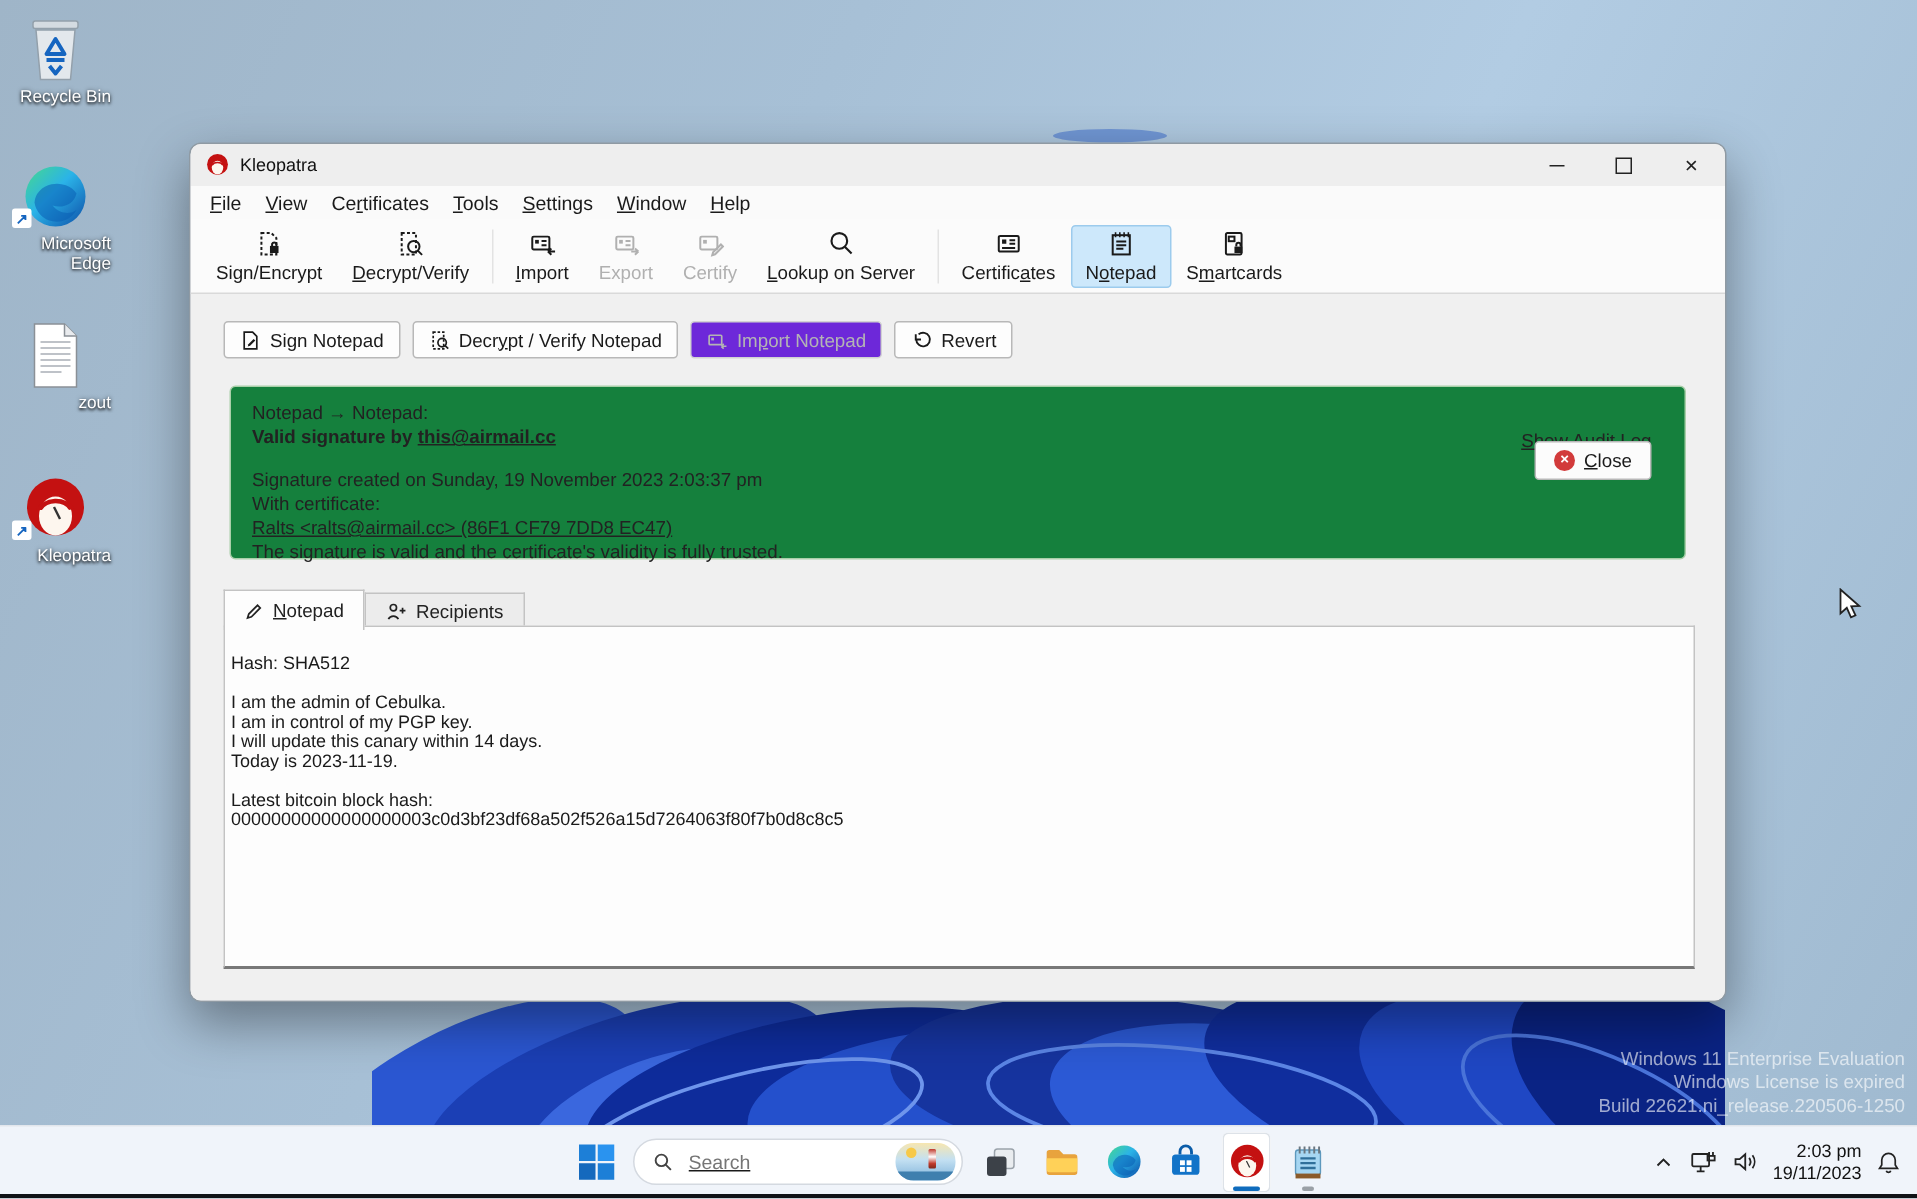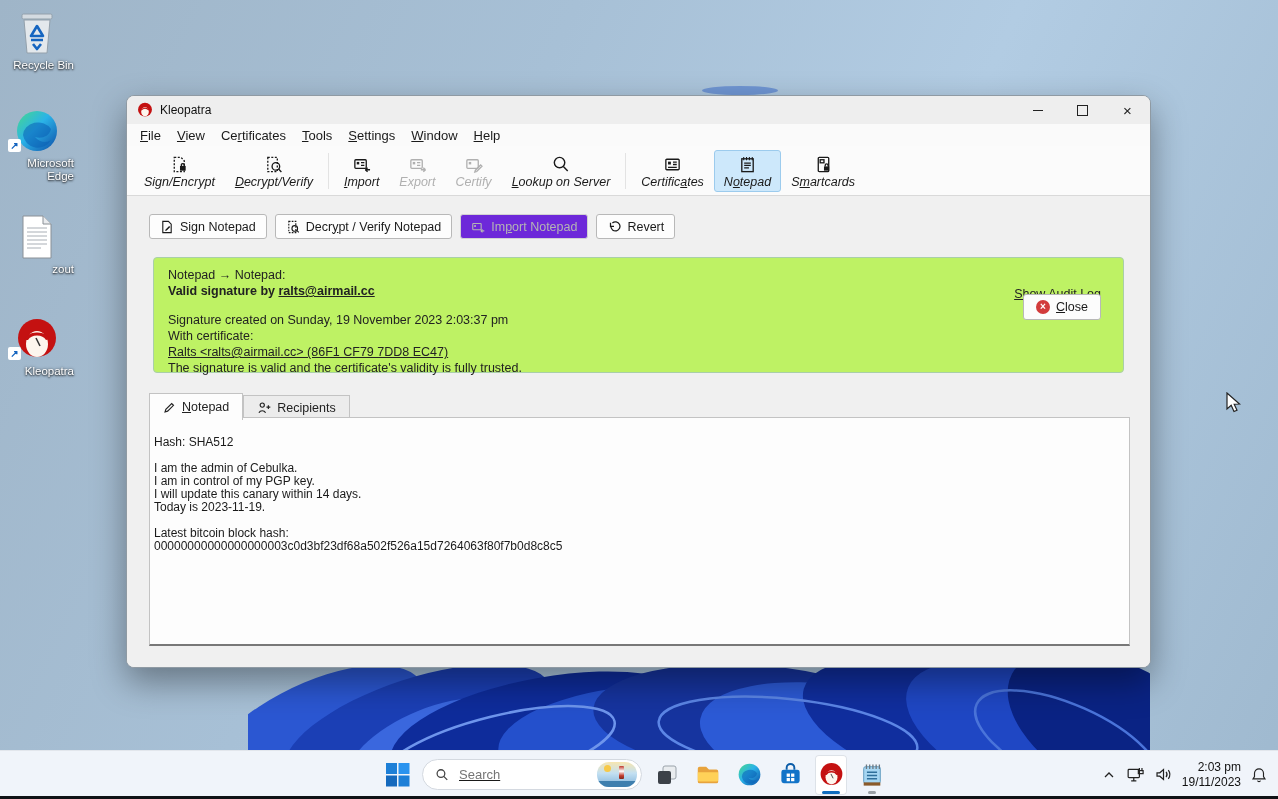--- a/index.html
+++ b/index.html
@@ -31,36 +31,36 @@
   .title{font-size:12px;color:#111;}
   .wincontrols{margin-left:auto;display:flex;height:100%;}
   .wc{width:45px;display:flex;align-items:center;justify-content:center;font-size:13px;color:#222;}
   .wc .minbar{width:10px;height:1px;background:#222;display:block;}
   .wc .maxbox{width:9px;height:9px;border:1px solid #222;display:block;}
   .menubar{height:22px;flex:none;background:#fafafa;display:flex;align-items:center;
     padding-left:5px;font-size:13px;}
   .mi{padding:2px 8px;}
   .toolbar{height:49px;flex:none;background:#fbfbfb;display:flex;align-items:center;
     padding:0 7px;border-bottom:1px solid #d9d9d9;}
-  .tbtn{display:flex;flex-direction:column;align-items:center;justify-content:flex-end;gap:1px;
+  .tbtn{display:flex;flex-direction:column;align-items:center;justify-content:space-between;gap:1px;
     padding:2px 9px;font-size:12.5px;height:42px;box-sizing:border-box;
-    border:1px solid transparent;border-radius:3px;color:#1a1a1a;font-style:italic;}
+    border:1px solid transparent;border-radius:3px;color:#1a1a1a;}
   .tbtn svg{flex:none;}
   .tbtn.disabled{color:#b0b0b0;}
   .tbtn.active{background:#cde8fb;border-color:#9ccbed;}
   .tsep{width:1px;height:36px;background:#e3e3e3;margin:0 5px;flex:none;}
   .client{flex:1;position:relative;background:#f0f0f0;}
   
   .actrow{position:absolute;left:22px;top:18px;display:flex;gap:8px;}
   .abtn{display:flex;align-items:center;gap:6px;height:25px;padding:0 10px;box-sizing:border-box;
     background:#fdfdfd;border:1px solid #b8b8b8;border-radius:3px;font-size:12.5px;color:#1a1a1a;}
   .abtn.disabled{color:#b4b4b4;border-color:#d2d2d2;background:#6d28d9;}
   
   .resultbox{position:absolute;left:26px;top:61px;width:971px;height:116px;box-sizing:border-box;
-    background:#bef264;border:1px solid #a9cfa9;border-radius:4px;padding:9px 14px;
+    background:#15803d;border:1px solid #a9cfa9;border-radius:4px;padding:9px 14px;
     font-size:12.5px;line-height:1.3;color:#222;}
   .rb-bold{font-weight:bold;}
   .rb-gap{height:12px;}
   .lnk{color:#222;text-decoration:underline;cursor:pointer;}
   .audit{position:absolute;top:28px;right:22px;font-size:12.5px;}
   .closebtn{position:absolute;top:36px;right:22px;display:flex;align-items:center;gap:6px;
     height:24px;padding:0 12px;background:#fcfcfc;border:1px solid #b8b8b8;border-radius:3px;
     font-size:12.5px;color:#1a1a1a;}
   .closeicon{width:14px;height:14px;border-radius:50%;background:#d23b3b;color:#fff;
     display:grid;place-items:center;font-size:10px;line-height:1;font-weight:bold;}
@@ -172,20 +172,25 @@
         <circle cx="23" cy="22" r="19" fill="#c41111"></circle>
         <ellipse cx="23" cy="28" rx="11" ry="13" fill="#fdf6ee"></ellipse>
         <path d="M10 24 a14 11 0 0 1 26 -1 l-4 1 a10 8 0 0 0 -18 0 z" fill="#c41111"></path>
         <path d="M22 22 l4 8" stroke="#333" stroke-width="1.6"></path>
       </svg>
       <span class="shortcut" style="left:8px;bottom:2px;">↗</span>
     </div>
     <div class="lbl">Kleopatra</div>
   </div>
 
+  <div class="watermark">
+    <div>Windows 11 Enterprise Evaluation</div>
+    <div>Windows License is expired</div>
+    <div>Build 22621.ni_release.220506-1250</div>
+  </div>
 
   <div class="win">
 
     <div class="titlebar">
       <svg width="16" height="16" viewBox="0 0 46 46">
         <circle cx="23" cy="22" r="20" fill="#c41111"></circle>
         <ellipse cx="23" cy="28" rx="11" ry="13" fill="#fdf6ee"></ellipse>
         <path d="M10 24 a14 11 0 0 1 26 -1 l-4 1 a10 8 0 0 0 -18 0 z" fill="#c41111"></path>
       </svg>
       <span class="title">Kleopatra</span>
@@ -322,21 +327,21 @@
             <path d="M5 4 v5 h5"></path>
             <path d="M5.5 9 a6.5 6.5 0 1 0 2.2 -4.8"></path>
           </svg>
           <span>Revert</span>
         </div>
       </div>
 
       <div class="resultbox">
         <div>Notepad → Notepad:</div>
         <div class="rb-bold">
-          <span>Valid signature by </span><span class="lnk">ralts@airmail.cc</span>
+          <span>Valid signature by </span><span class="lnk">this@airmail.cc</span>
         </div>
         <div class="rb-gap"></div>
         <div>Signature created on Sunday, 19 November 2023 2:03:37 pm</div>
         <div>With certificate:</div>
         <div><span class="lnk">Ralts &lt;ralts@airmail.cc&gt; (86F1 CF79 7DD8 EC47)</span></div>
         <div>The signature is valid and the certificate's validity is fully trusted.</div>
         <span class="audit lnk">Show Audit Log</span>
         <div class="closebtn">
           <span class="closeicon">×</span>
           <span><u>C</u>lose</span>

